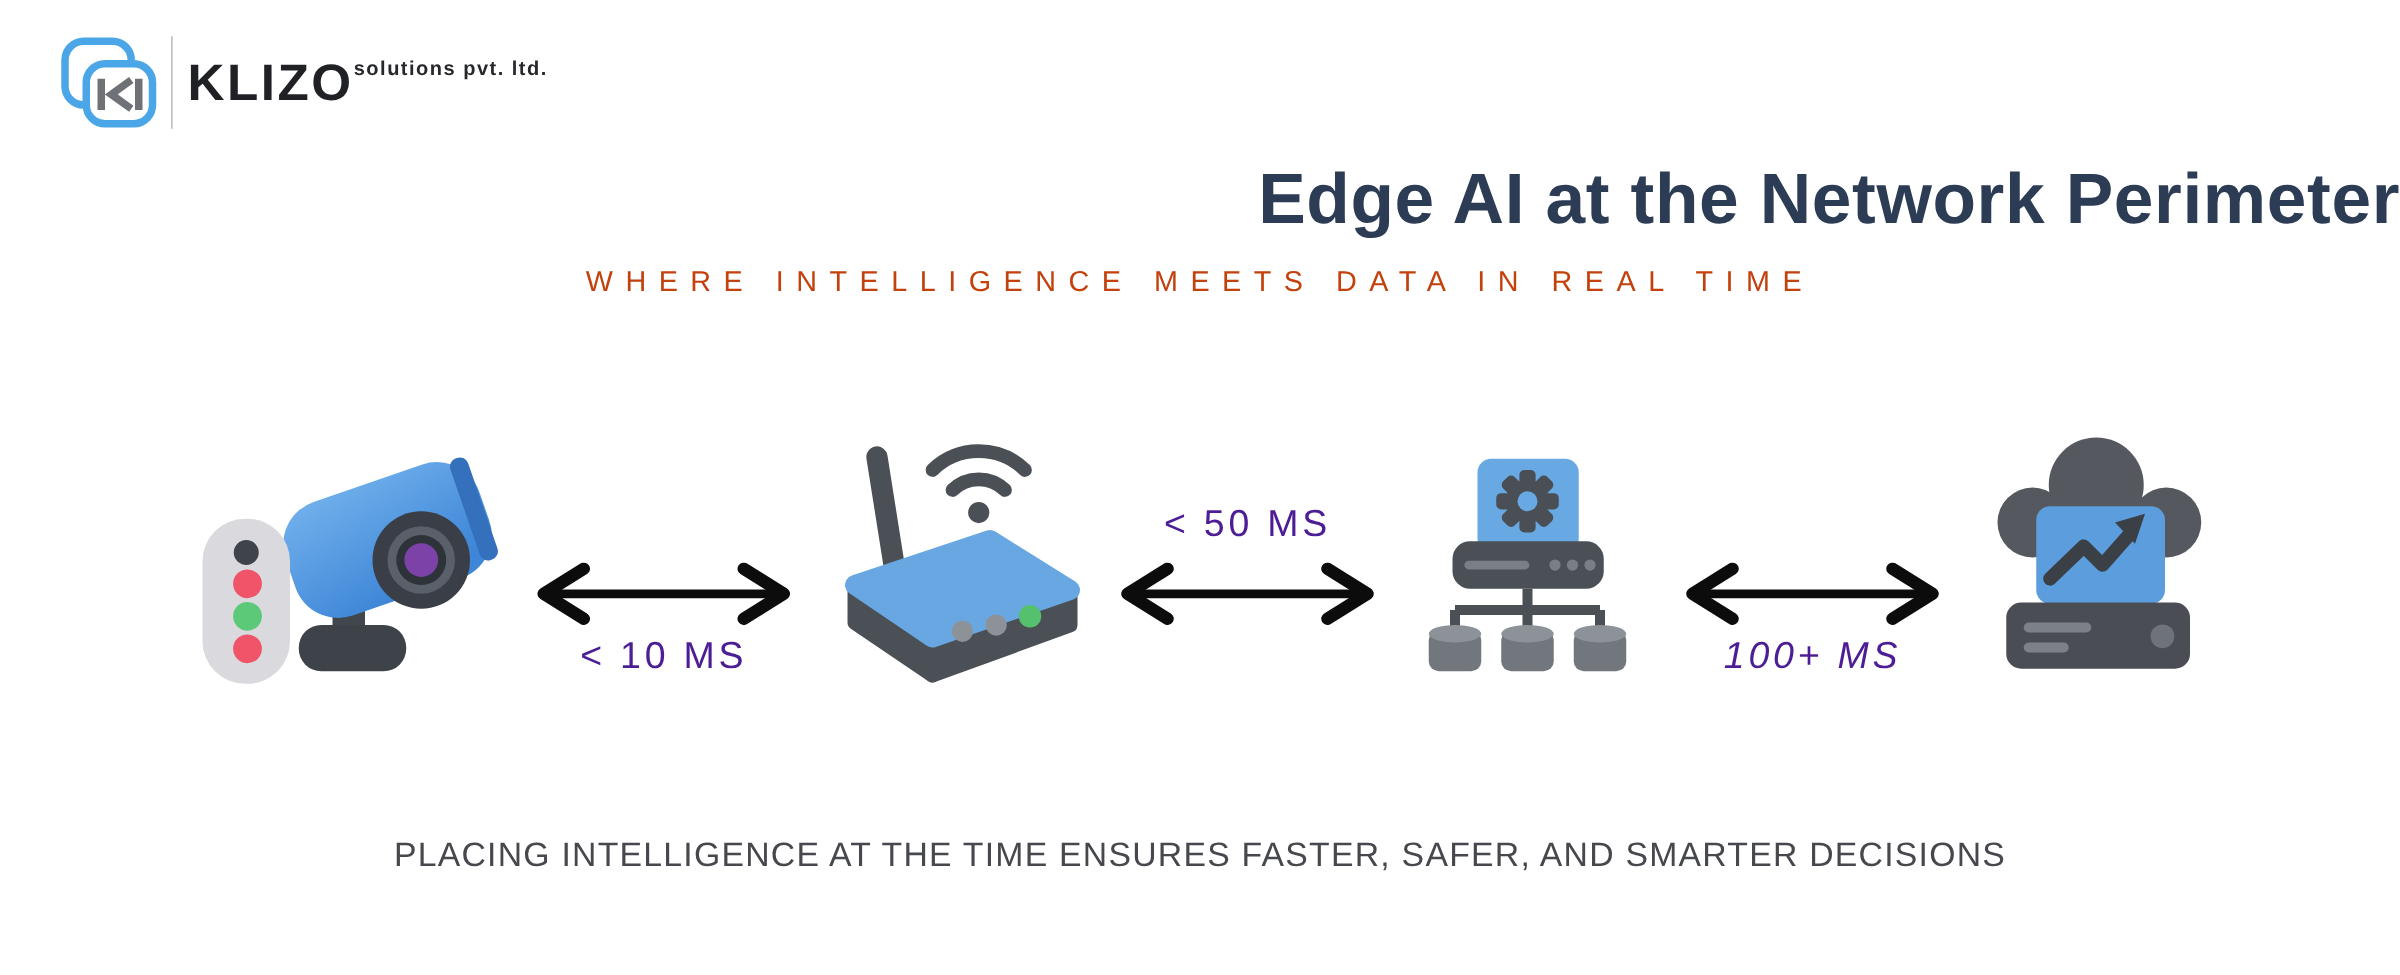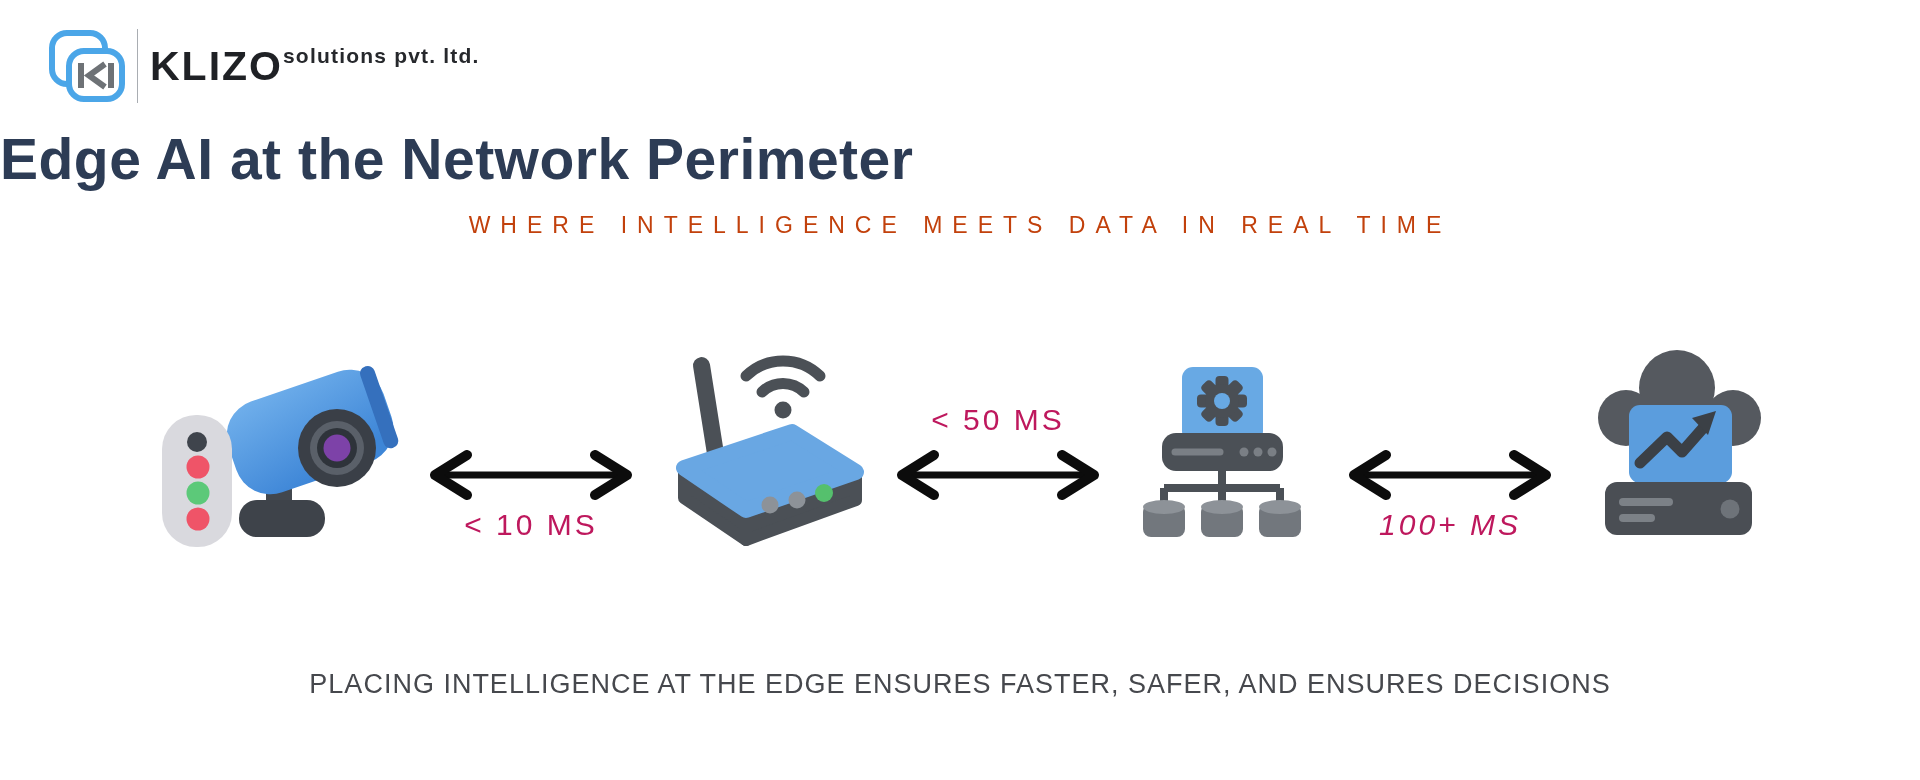--- a/index.html
+++ b/index.html
@@ -8,25 +8,25 @@
     position:relative; width:1920px; height:780px; background:#ffffff;
     overflow:hidden; font-family:"Liberation Sans", sans-serif;
   }
 
   
   .logo { position:absolute; left:45px; top:24px; display:flex; align-items:center; }
   .logo-icon { width:84px; height:84px; }
   .logo-divider { width:1px; height:74px; background:#a9adb2; margin:0 12px 0 8px; }
   .logo-text { display:flex; flex-direction:row; justify-content:center; }
   .logo-brand { font-size:41px; font-weight:bold; letter-spacing:2px; color:#1f2125; line-height:42px; }
-  .logo-tagline { font-size:21px; font-weight:600; letter-spacing:1.2px; color:#26282c; line-height:20px; margin-top:1px; }
+  .logo-tagline { font-size:16px; font-weight:600; letter-spacing:1.2px; color:#26282c; line-height:20px; margin-top:1px; }
 
   
   .title {
-    position:absolute; left:0; right:0; top:128px; text-align:left;
+    position:absolute; left:0; right:0; top:128px; text-align:right;
     font-size:57px; font-weight:800; letter-spacing:0.5px; color:#2d3c55; line-height:62px;
   }
   .subtitle {
     position:absolute; left:0; right:0; top:212px; text-align:center;
     font-size:23px; font-weight:400; letter-spacing:10px; color:#c2410c; line-height:27px;
   }
 
   
   .diagram { position:absolute; left:0; top:0; width:100%; height:100%; }
   .node { position:absolute; }
@@ -38,21 +38,21 @@
 
   .link { position:absolute; width:220px; height:140px; }
   .link-1 { left:421px; top:450px; }
   .link-2 { left:888px; top:385px; }
   .link-3 { left:1340px; top:450px;font-style:italic; }
   .link .arrow { position:absolute; left:0; width:220px; height:50px; }
   .link-1 .arrow, .link-3 .arrow { top:0; }
   .link-2 .arrow { top:65px; }
   .latency-label {
     position:absolute; left:0; width:220px; text-align:center;
-    font-size:30px; font-weight:400; letter-spacing:3px; color:#be185d; white-space:nowrap;
+    font-size:30px; font-weight:400; letter-spacing:3px; color:#4c1d95; white-space:nowrap;
   }
   .link-1 .latency-label, .link-3 .latency-label { top:58px; }
   .link-2 .latency-label { top:18px; }
 
   
   .caption {
     position:absolute; left:0; right:0; top:668px; text-align:center;
     font-size:27px; font-weight:400; letter-spacing:1px; color:#46484d; line-height:32px;
   }
 </style>
@@ -205,15 +205,15 @@
 
         <rect x="13" y="152" width="147" height="53" rx="12" fill="#4a4e54"></rect>
         <line x1="31" y1="172" x2="77" y2="172" stroke="#7c8187" stroke-width="8" stroke-linecap="round"></line>
         <line x1="31" y1="188" x2="59" y2="188" stroke="#7c8187" stroke-width="8" stroke-linecap="round"></line>
         <circle cx="138" cy="179" r="9.5" fill="#6e7379"></circle>
       </svg>
     </div>
 
   </div>
 
-  <div class="caption">PLACING INTELLIGENCE AT THE EDGE ENSURES FASTER, SAFER, AND ENSURES DECISIONS</div>
+  <div class="caption">PLACING INTELLIGENCE AT THE TIME ENSURES FASTER, SAFER, AND SMARTER DECISIONS</div>
 
 </div>
 
 </body></html>

